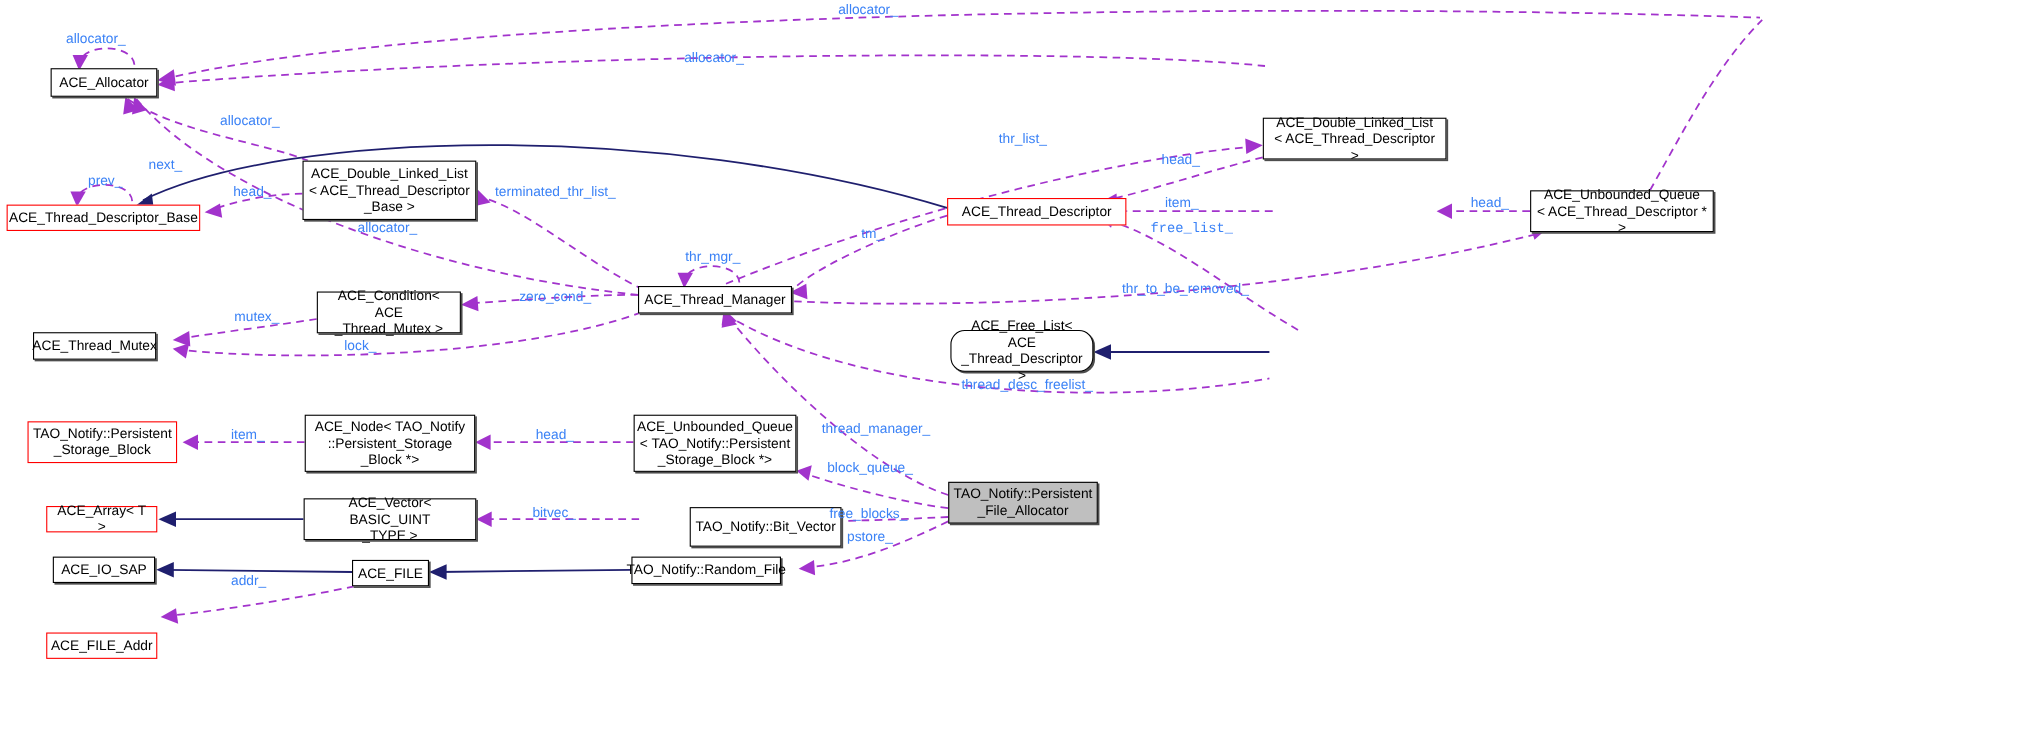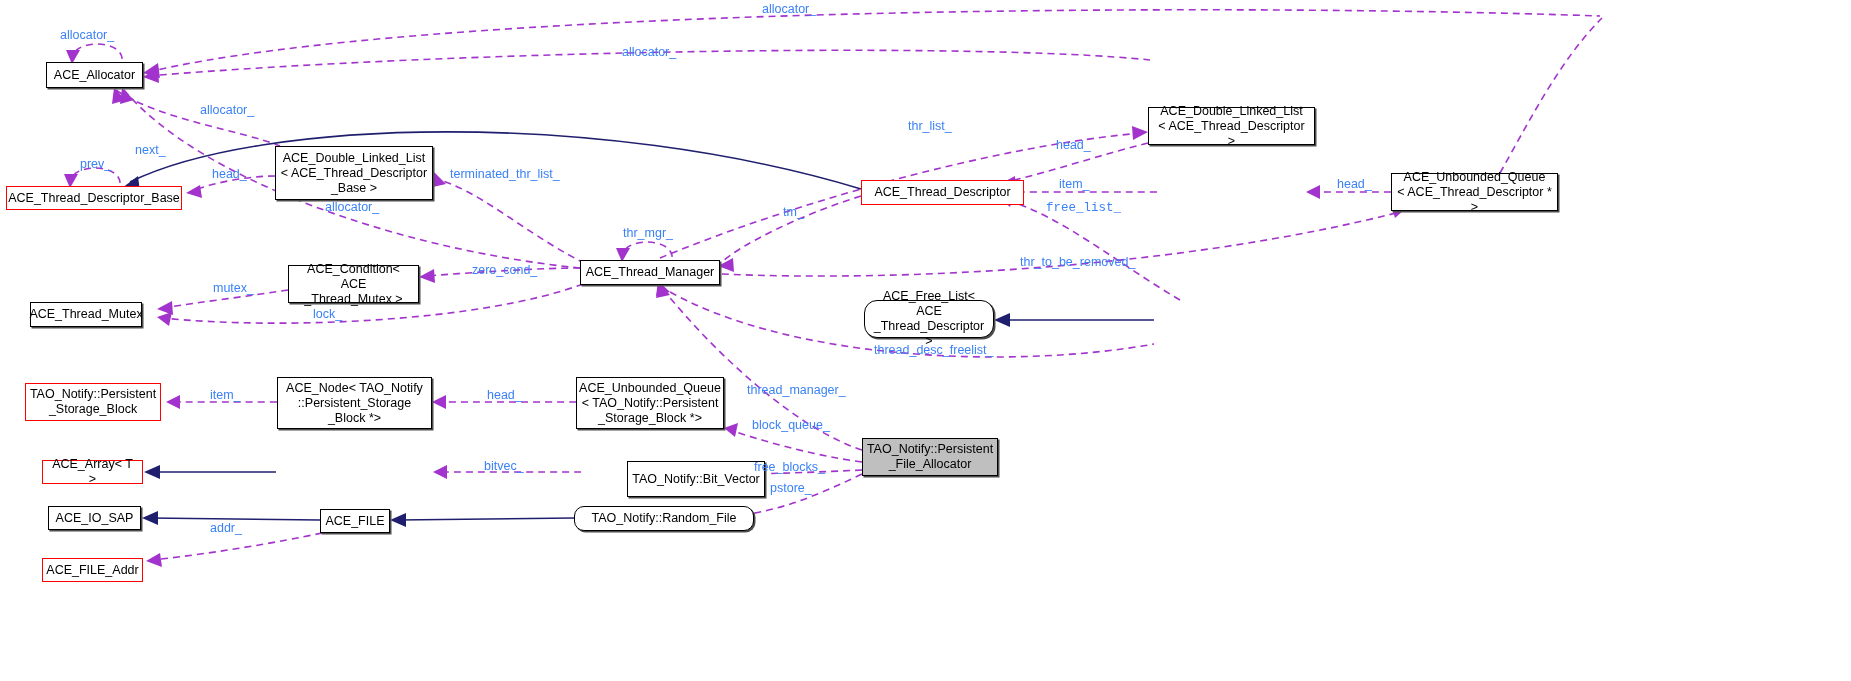--- a/index.html
+++ b/index.html
@@ -205,27 +205,29 @@
 _Thread_Descriptor &gt;</div>
   <div class="node red" style="left: 25px; top: 383px; width: 136px; height: 38px;">TAO_Notify::Persistent
 _Storage_Block</div>
   <div class="node" style="left: 277px; top: 377px; width: 155px; height: 52px;">ACE_Node&lt; TAO_Notify
 ::Persistent_Storage
 _Block *&gt;</div>
   <div class="node" style="left: 576px; top: 377px; width: 148px; height: 52px;">ACE_Unbounded_Queue
 &lt; TAO_Notify::Persistent
 _Storage_Block *&gt;</div>
   <div class="node red" style="left: 42px; top: 460px; width: 101px; height: 24px;">ACE_Array&lt; T &gt;</div>
+  <div class="node" style="left: 276px; top: 453px; width: 157px; height: 38px;">ACE_Vector&lt; BASIC_UINT
+_TYPE &gt;</div>
   <div class="node" style="left: 581px; top: 461px; width: 138px; height: 36px; margin-left: 46px;">TAO_Notify::Bit_Vector</div>
   <div class="node highlight" style="left: 862px; top: 438px; width: 136px; height: 38px;">TAO_Notify::Persistent
 _File_Allocator</div>
   <div class="node" style="left: 48px; top: 506px; width: 93px; height: 24px;">ACE_IO_SAP</div>
   <div class="node" style="left: 320px; top: 509px; width: 70px; height: 24px;">ACE_FILE</div>
-  <div class="node" style="left: 574px; top: 506px; width: 180px; height: 25px; border-radius: 10px;">TAO_Notify::Random_File</div>
-  <div class="node red" style="left: 42px; top: 558px; width: 101px; height: 24px;">ACE_FILE_Addr</div>
+  <div class="node" style="left: 574px; top: 506px; width: 136px; height: 25px;">TAO_Notify::Random_File</div>
+  <div class="node red" style="left: 42px; top: 575px; width: 101px; height: 24px;">ACE_FILE_Addr</div>
 
   <div class="edge-label" style="left: 762px; top: 2px;">allocator_</div>
   <div class="edge-label" style="left: 60px; top: 28px;">allocator_</div>
   <div class="edge-label" style="left: 622px; top: 45px;">allocator_</div>
   <div class="edge-label" style="left: 200px; top: 103px;">allocator_</div>
   <div class="edge-label" style="left: 908px; top: 119px;">thr_list_</div>
   <div class="edge-label" style="left: 95px; top: 143px; margin-left: 40px;">next_</div>
   <div class="edge-label" style="left: 1056px; top: 138px;">head_</div>
   <div class="edge-label" style="left: 80px; top: 157px;">prev_</div>
   <div class="edge-label" style="left: 212px; top: 167px;">head_</div>

